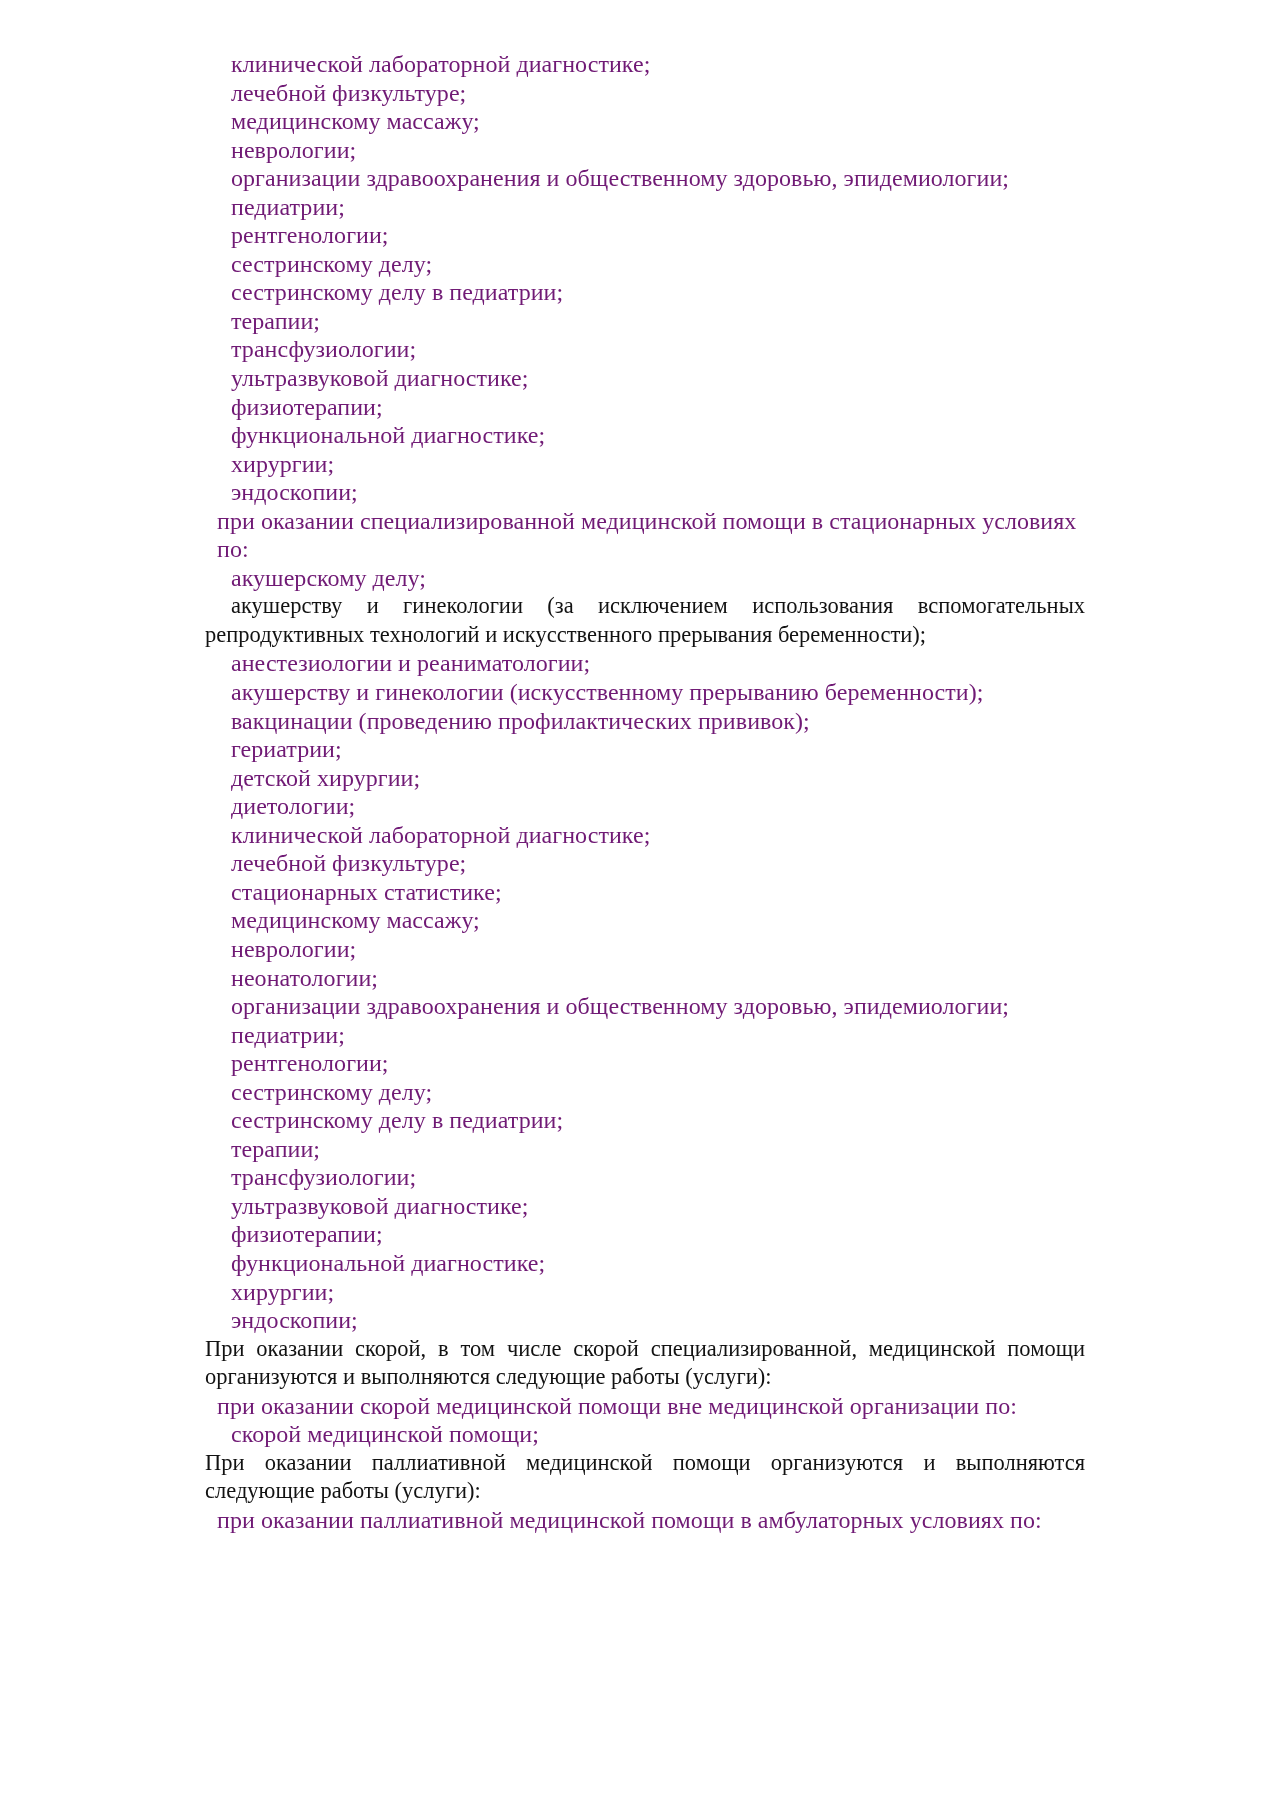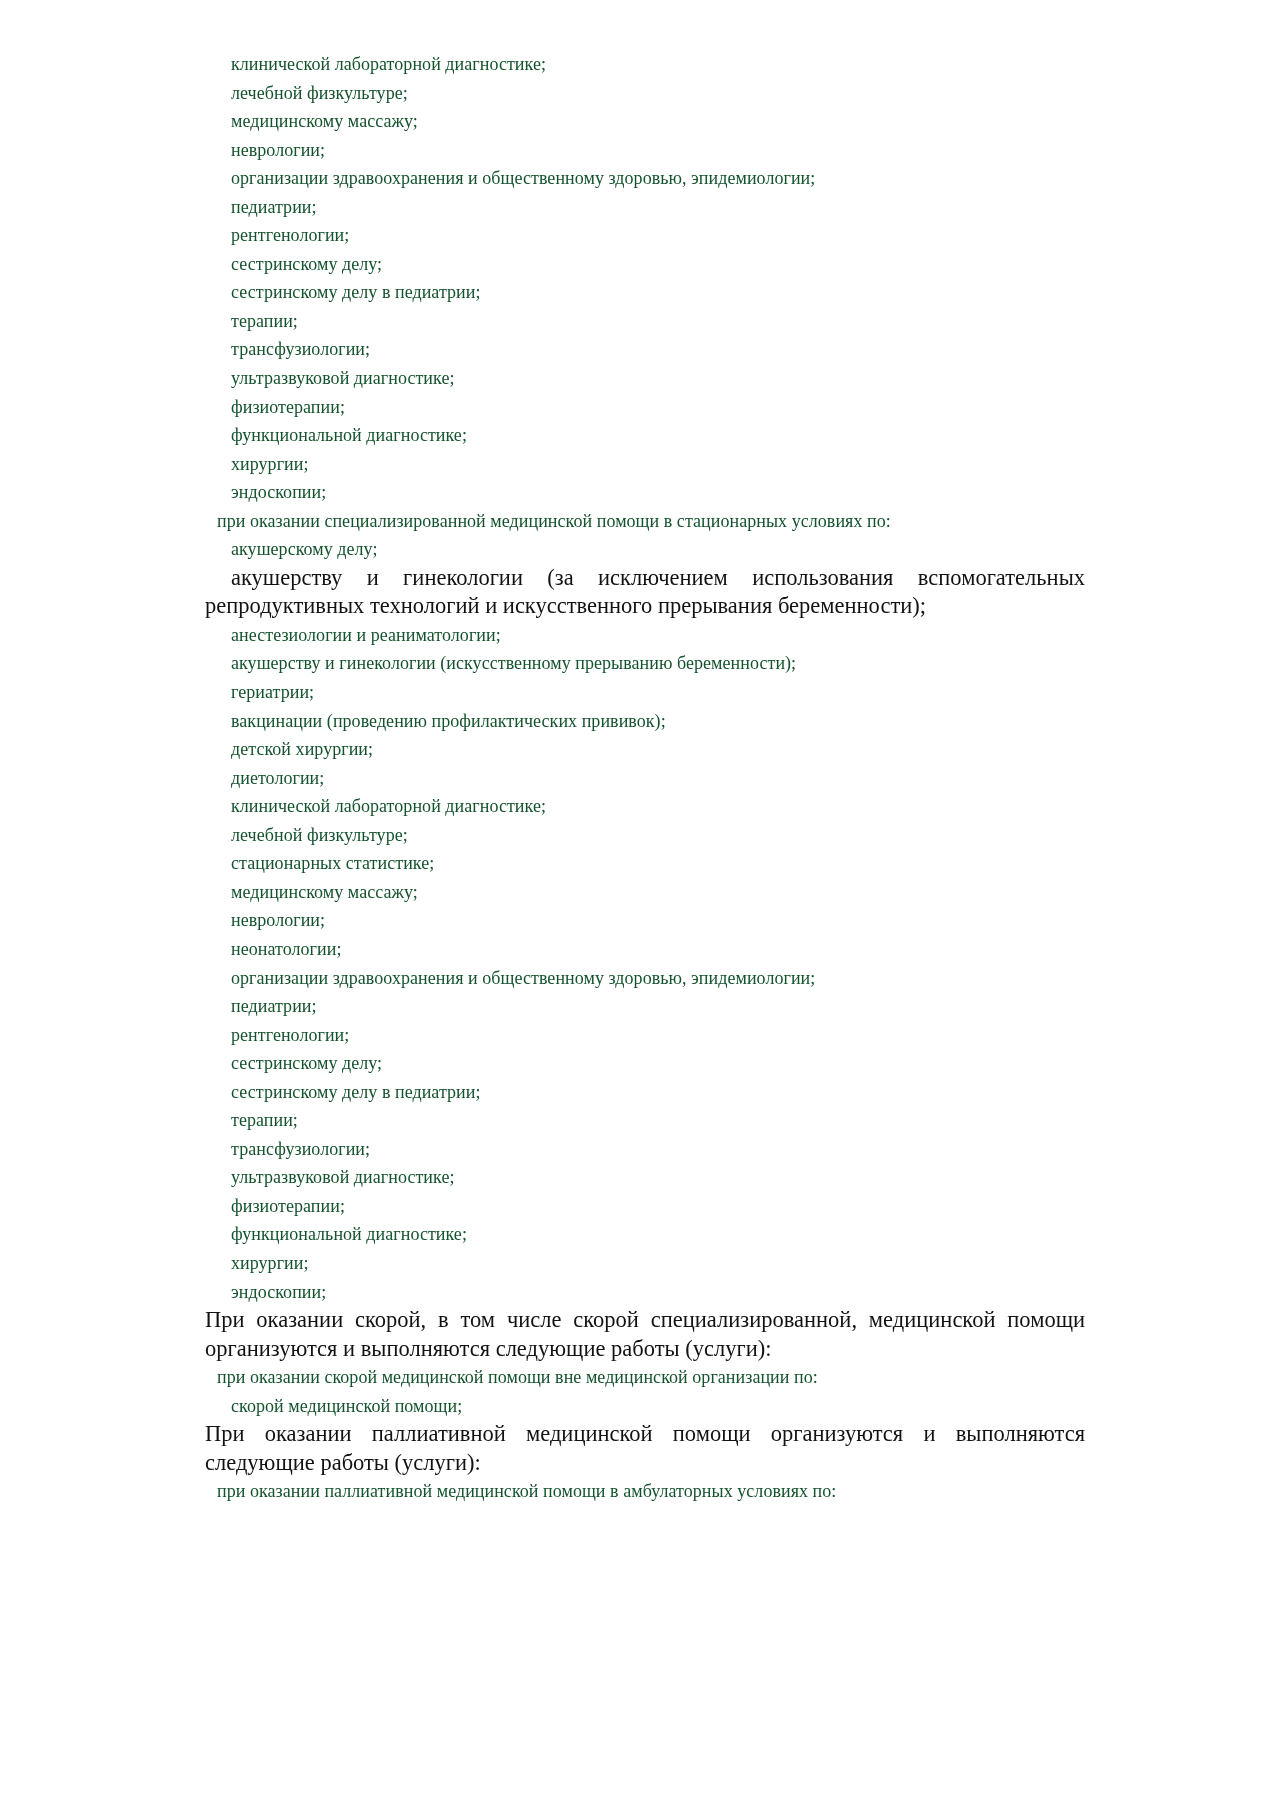--- a/index.html
+++ b/index.html
@@ -20,23 +20,23 @@
     overflow: hidden;
   }
   .content {
     position: absolute;
     left: 205px;
     top: 50px;
     width: 880px;
   }
   
   .line {
-    font-size: 18px;
+    font-size: 24px;
     line-height: 28.55px;
-    color: #14532d;
+    color: #701a75;
     white-space: pre-wrap;
     letter-spacing: 0.05px;
   }
   
   .lvl-item {
     padding-left: 26px;
   }
   
   .lvl-sub {
     padding-left: 12px;
@@ -77,22 +77,22 @@
       <div class="line lvl-item">ультразвуковой диагностике;</div>
       <div class="line lvl-item">физиотерапии;</div>
       <div class="line lvl-item">функциональной диагностике;</div>
       <div class="line lvl-item">хирургии;</div>
       <div class="line lvl-item">эндоскопии;</div>
       <div class="line lvl-sub">при оказании специализированной медицинской помощи в стационарных условиях по:</div>
       <div class="line lvl-item">акушерскому делу;</div>
       <div class="para-just ind-item">акушерству и гинекологии (за исключением использования вспомогательных репродуктивных технологий и искусственного прерывания беременности);</div>
       <div class="line lvl-item">анестезиологии и реаниматологии;</div>
       <div class="line lvl-item">акушерству и гинекологии (искусственному прерыванию беременности);</div>
+      <div class="line lvl-item">вакцинации (проведению профилактических прививок);</div>
       <div class="line lvl-item">гериатрии;</div>
-      <div class="line lvl-item">вакцинации (проведению профилактических прививок);</div>
       <div class="line lvl-item">детской хирургии;</div>
       <div class="line lvl-item">диетологии;</div>
       <div class="line lvl-item">клинической лабораторной диагностике;</div>
       <div class="line lvl-item">лечебной физкультуре;</div>
       <div class="line lvl-item">стационарных статистике;</div>
       <div class="line lvl-item">медицинскому массажу;</div>
       <div class="line lvl-item">неврологии;</div>
       <div class="line lvl-item">неонатологии;</div>
       <div class="line lvl-item">организации здравоохранения и общественному здоровью, эпидемиологии;</div>
       <div class="line lvl-item">педиатрии;</div>

